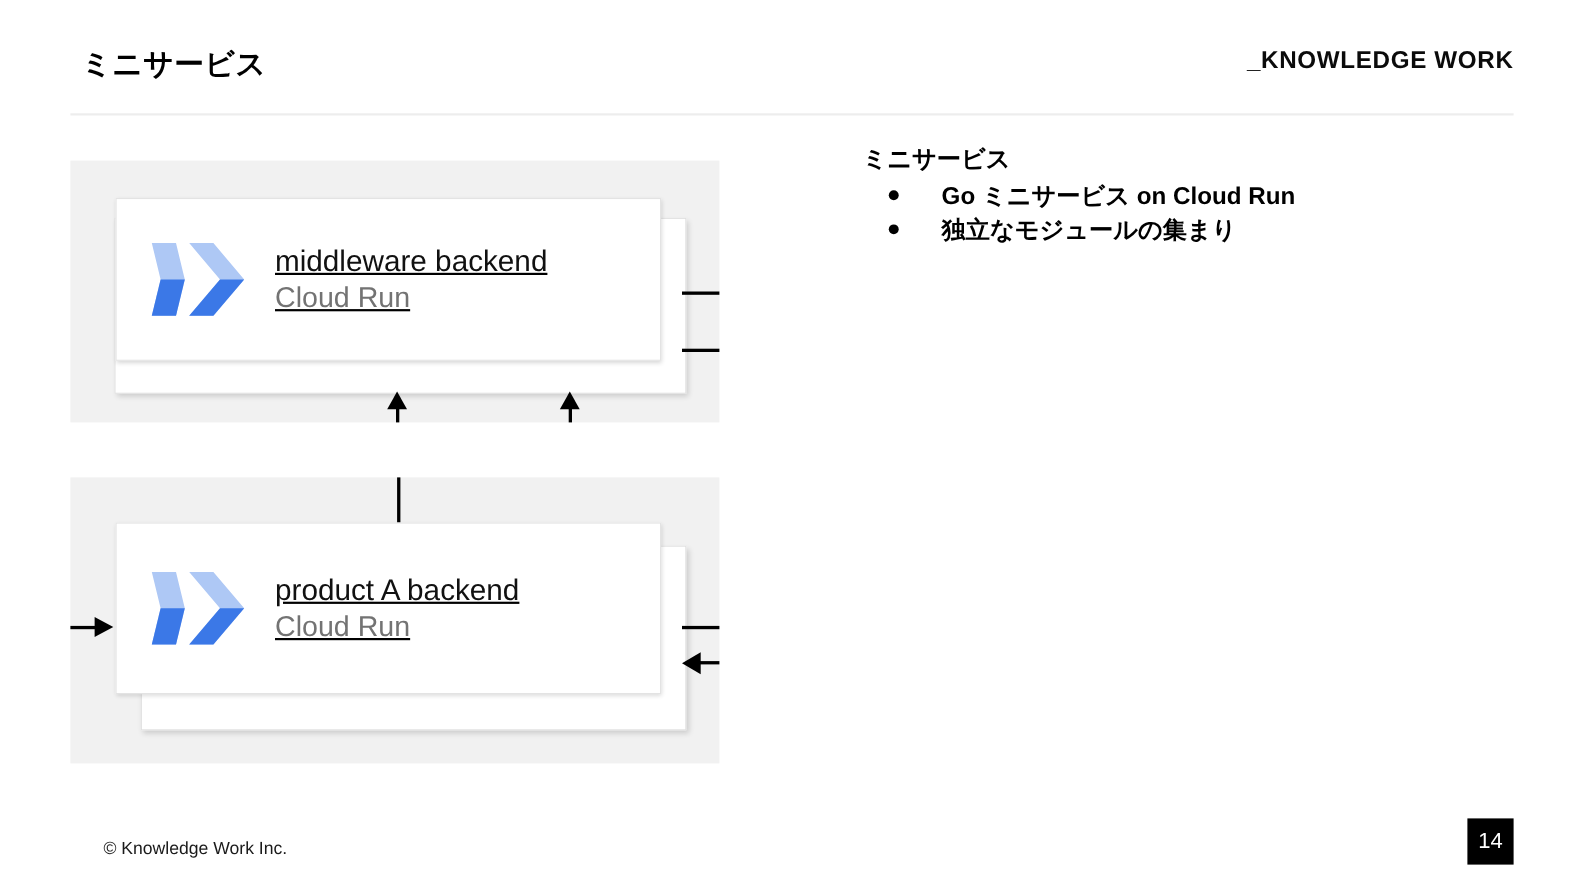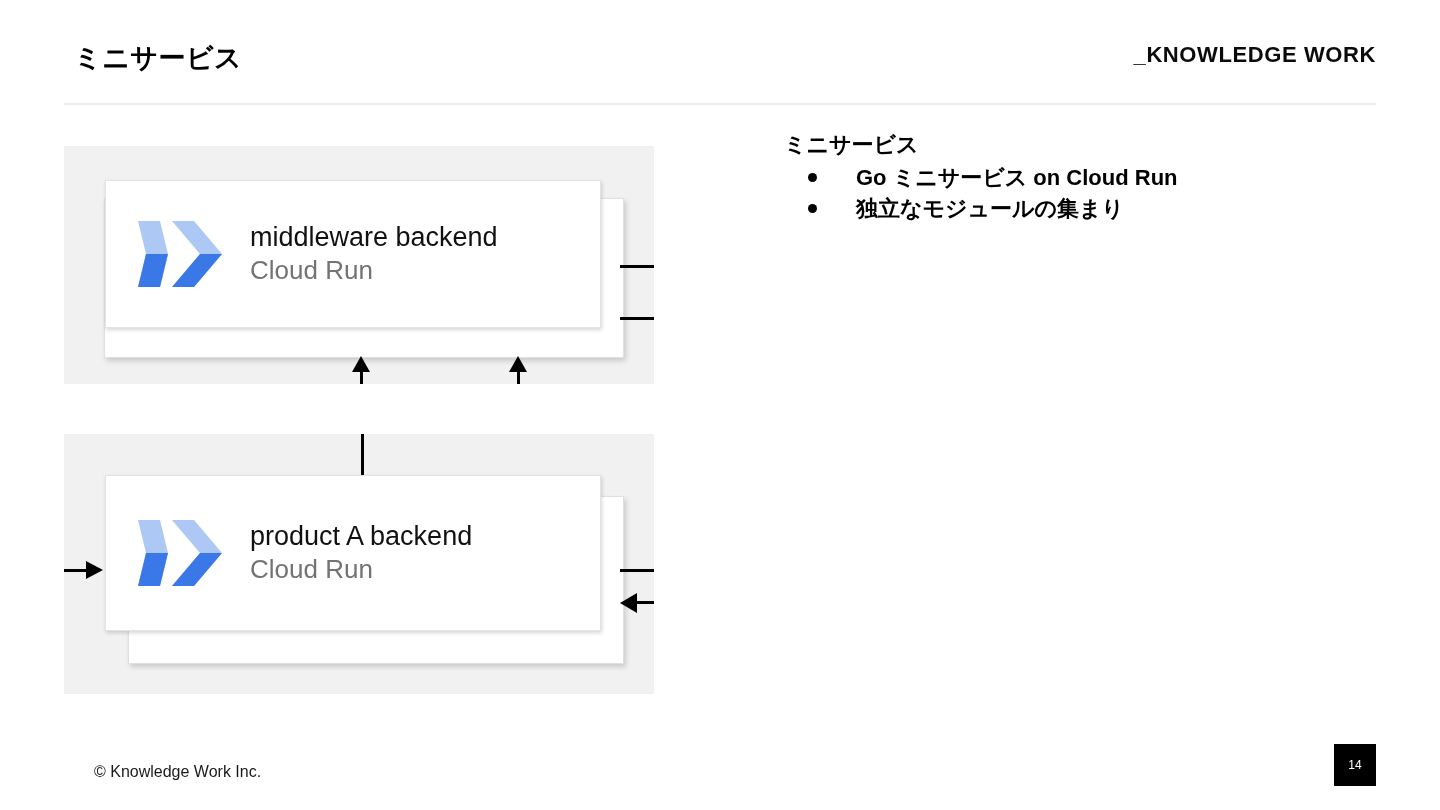--- a/index.html
+++ b/index.html
@@ -78,21 +78,21 @@
   }
   .card-logo {
     width: 96px;
     min-width: 96px;
     height: 84px;
     margin-left: 26px;
     display: flex;
     align-items: center;
     justify-content: center;
   }
-  .card-text { margin-left: 22px; }
+  .card-text { margin-left: 22px; text-decoration: underline; }
   .card-title {
     font-size: 27px;
     line-height: 32px;
     color: #111111;
     white-space: nowrap;
   }
   .card-subtitle {
     font-size: 26px;
     line-height: 34px;
     color: #737373;
@@ -177,21 +177,21 @@
     margin-left: 24px;
   }
   .page-badge {
     position: absolute;
     left: 1334px;
     top: 744px;
     width: 42px;
     height: 42px;
     background: #000000;
     color: #ffffff;
-    font-size: 12px;
+    font-size: 20px;
     display: flex;
     align-items: center;
     justify-content: center;
   }
 </style>
 </head>
 <body>
 
 <div class="slide-header">
   <div class="slide-title">ミニサービス</div>

